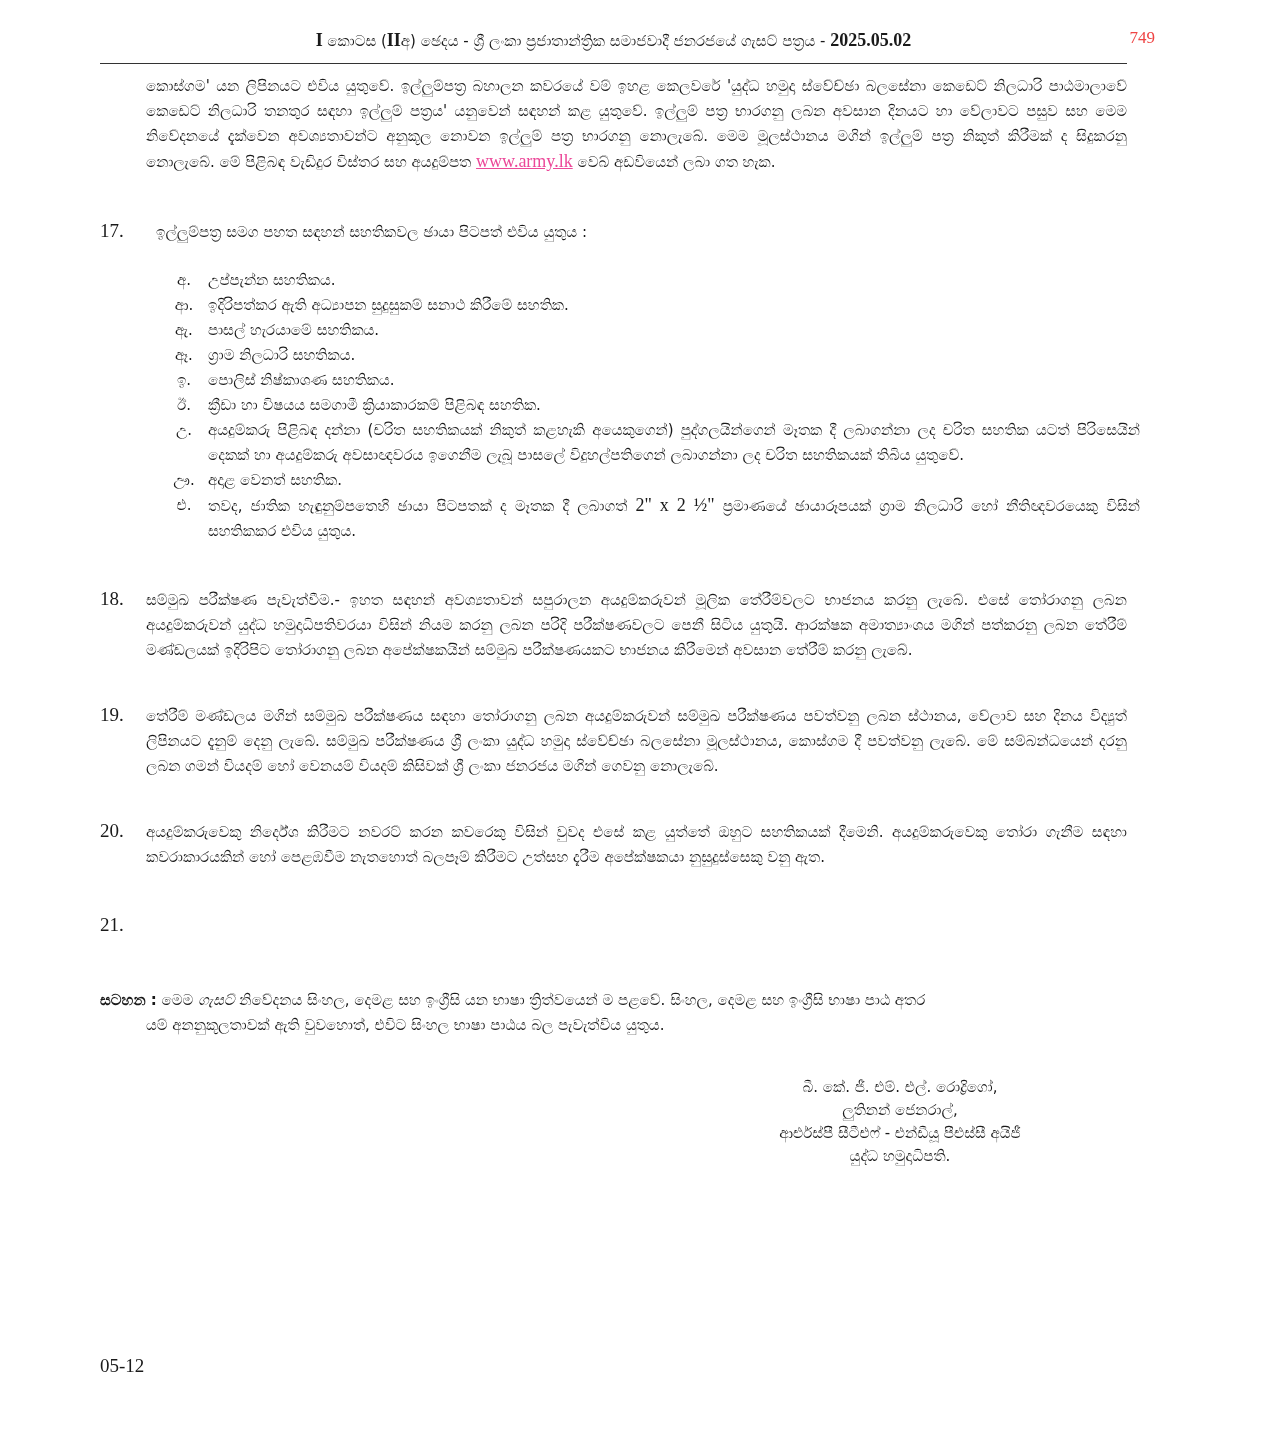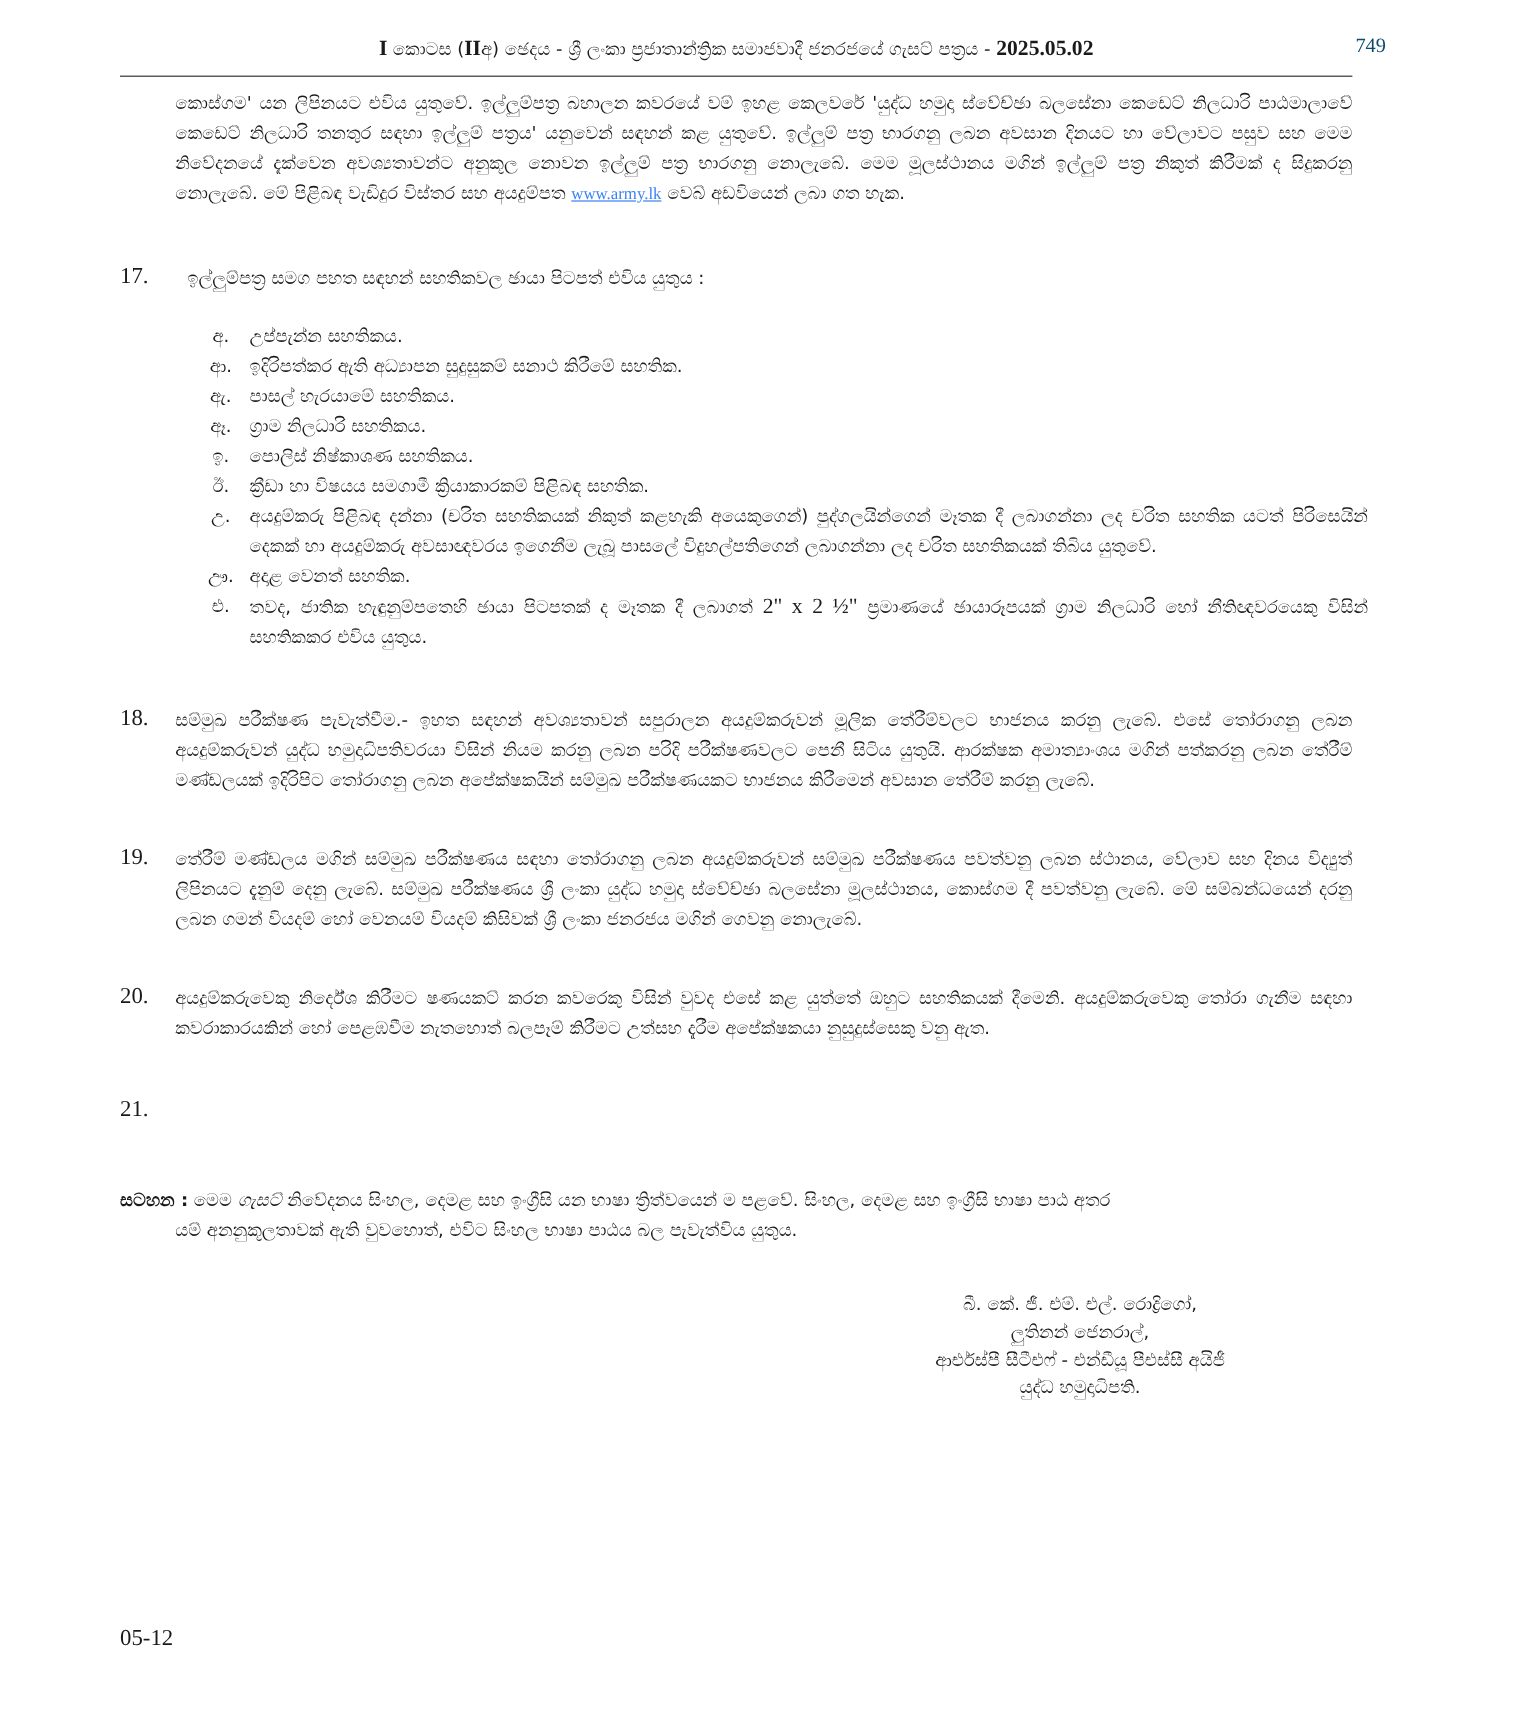--- a/index.html
+++ b/index.html
@@ -44,41 +44,41 @@
       font-family: "DejaVu Sans", sans-serif;
       font-weight: normal;
       font-size: 15px;
     }
     .page-number {
       position: absolute;
       right: -28px;
       top: 0;
       font-family: "Liberation Serif", serif;
       font-size: 17px;
-      color: #0c4a6e;
+      color: #ef4444;
     }
     .rule {
       position: absolute;
       left: 100px;
       top: 63px;
       width: 1027px;
       height: 0;
       border-top: 1.5px solid #333;
     }
     .para {
       position: absolute;
       font-size: 15px;
       line-height: 25px;
       text-align: justify;
       font-family: "DejaVu Sans", sans-serif;
     }
     .para a {
-      color: #3b82f6;
-      font-family: "Liberation Serif", serif;
-      font-size: 14px;
+      color: #ec4899;
+      font-family: "Liberation Serif", serif;
+      font-size: 18px;
       text-decoration: underline;
       margin-top: 41px;
     }
     .num {
       position: absolute;
       font-family: "Liberation Serif", serif;
       font-size: 19px;
       left: 100px;
     }
     .list {
@@ -221,21 +221,21 @@
     </div>
   </div>
 
   <div class="num" style="top:588px;">18.</div>
   <div class="para" style="left:146px; top:588px; width:981px;">සම්මුඛ පරීක්ෂණ පැවැත්වීම.- ඉහත සඳහන් අවශ්‍යතාවන් සපුරාලන අයදුම්කරුවන් මූලික තේරීම්වලට භාජනය කරනු ලැබේ. එසේ තෝරාගනු ලබන අයදුම්කරුවන් යුද්ධ හමුදාධිපතිවරයා විසින් නියම කරනු ලබන පරිදි පරීක්ෂණවලට පෙනී සිටිය යුතුයි. ආරක්ෂක අමාත්‍යාංශය මගින් පත්කරනු ලබන තේරීම් මණ්ඩලයක් ඉදිරිපිට තෝරාගනු ලබන අපේක්ෂකයින් සම්මුඛ පරීක්ෂණයකට භාජනය කිරීමෙන් අවසාන තේරීම් කරනු ලැබේ.</div>
 
   <div class="num" style="top:704px;">19.</div>
   <div class="para" style="left:146px; top:704px; width:981px;">තේරීම් මණ්ඩලය මගින් සම්මුඛ පරීක්ෂණය සඳහා තෝරාගනු ලබන අයදුම්කරුවන් සම්මුඛ පරීක්ෂණය පවත්වනු ලබන ස්ථානය, වේලාව සහ දිනය විද්‍යුත් ලිපිනයට දැනුම් දෙනු ලැබේ. සම්මුඛ පරීක්ෂණය ශ්‍රී ලංකා යුද්ධ හමුදා ස්වේච්ඡා බලසේනා මූලස්ථානය, කොස්ගම දී පවත්වනු ලැබේ. මේ සම්බන්ධයෙන් දරනු ලබන ගමන් වියදම් හෝ වෙනයම් වියදම් කිසිවක් ශ්‍රී ලංකා ජනරජය මගින් ගෙවනු නොලැබේ.</div>
 
   <div class="num" style="top:820px;">20.</div>
-  <div class="para" style="left:146px; top:820px; width:981px;">අයදුම්කරුවෙකු නිර්දේශ කිරීමට ෂණයකට් කරන කවරෙකු විසින් වුවද එසේ කළ යුත්තේ ඔහුට සහතිකයක් දීමෙනි. අයදුම්කරුවෙකු තෝරා ගැනීම සඳහා කවරාකාරයකින් හෝ පෙළඹවීම නැතහොත් බලපෑම් කිරීමට උත්සහ දැරීම අපේක්ෂකයා නුසුදුස්සෙකු වනු ඇත.</div>
+  <div class="para" style="left:146px; top:820px; width:981px;">අයදුම්කරුවෙකු නිර්දේශ කිරීමට නවරට් කරන කවරෙකු විසින් වුවද එසේ කළ යුත්තේ ඔහුට සහතිකයක් දීමෙනි. අයදුම්කරුවෙකු තෝරා ගැනීම සඳහා කවරාකාරයකින් හෝ පෙළඹවීම නැතහොත් බලපෑම් කිරීමට උත්සහ දැරීම අපේක්ෂකයා නුසුදුස්සෙකු වනු ඇත.</div>
 
   <div class="num" style="top:914px;text-align:center;">21.</div>
 
   <div class="note">
     <div class="note-body-1">
       <span class="note-label">සටහන :</span><span> මෙම </span><span class="note-italic">ගැසට්</span><span> නිවේදනය සිංහල, දෙමළ සහ ඉංග්‍රීසි යන භාෂා ත්‍රිත්වයෙන් ම පළවේ. සිංහල, දෙමළ සහ ඉංග්‍රීසි භාෂා පාඨ අතර</span>
     </div>
     <div class="note-line2">යම් අනනුකූලතාවක් ඇති වුවහොත්, එවිට සිංහල භාෂා පාඨය  බල පැවැත්විය යුතුය.</div>
   </div>
 

